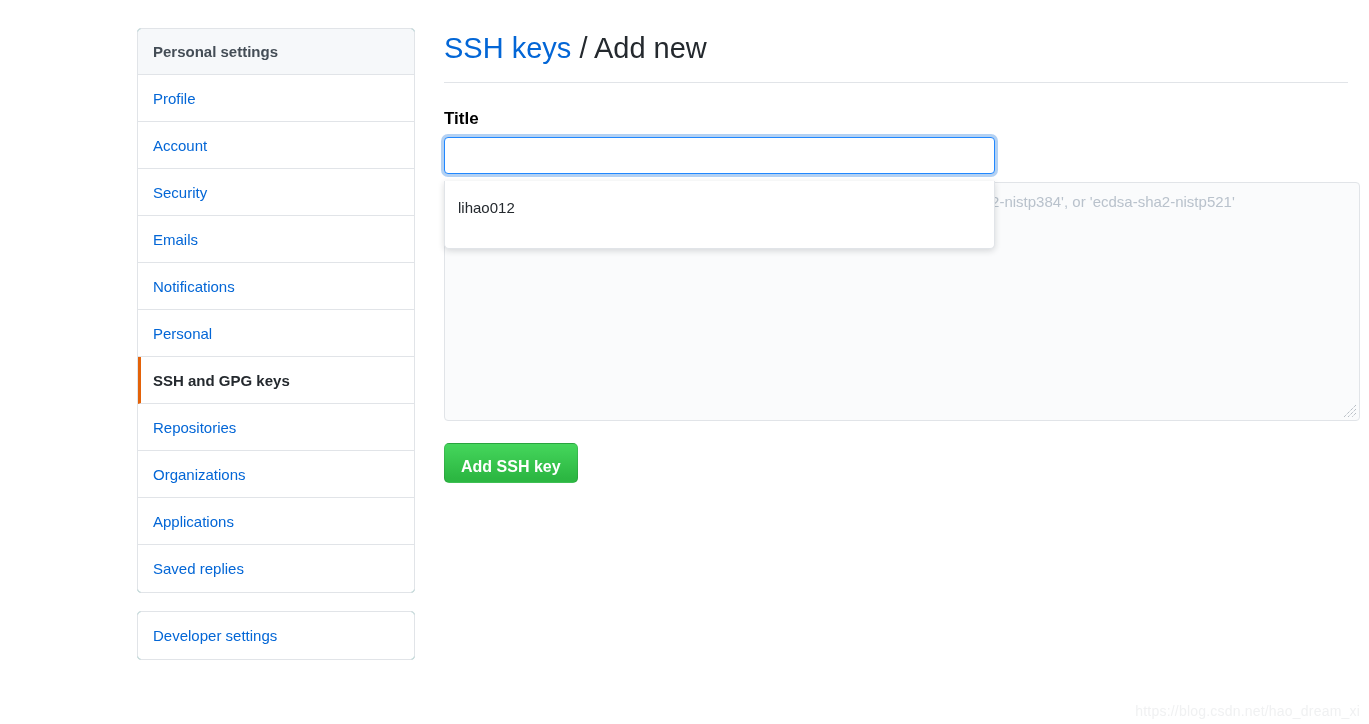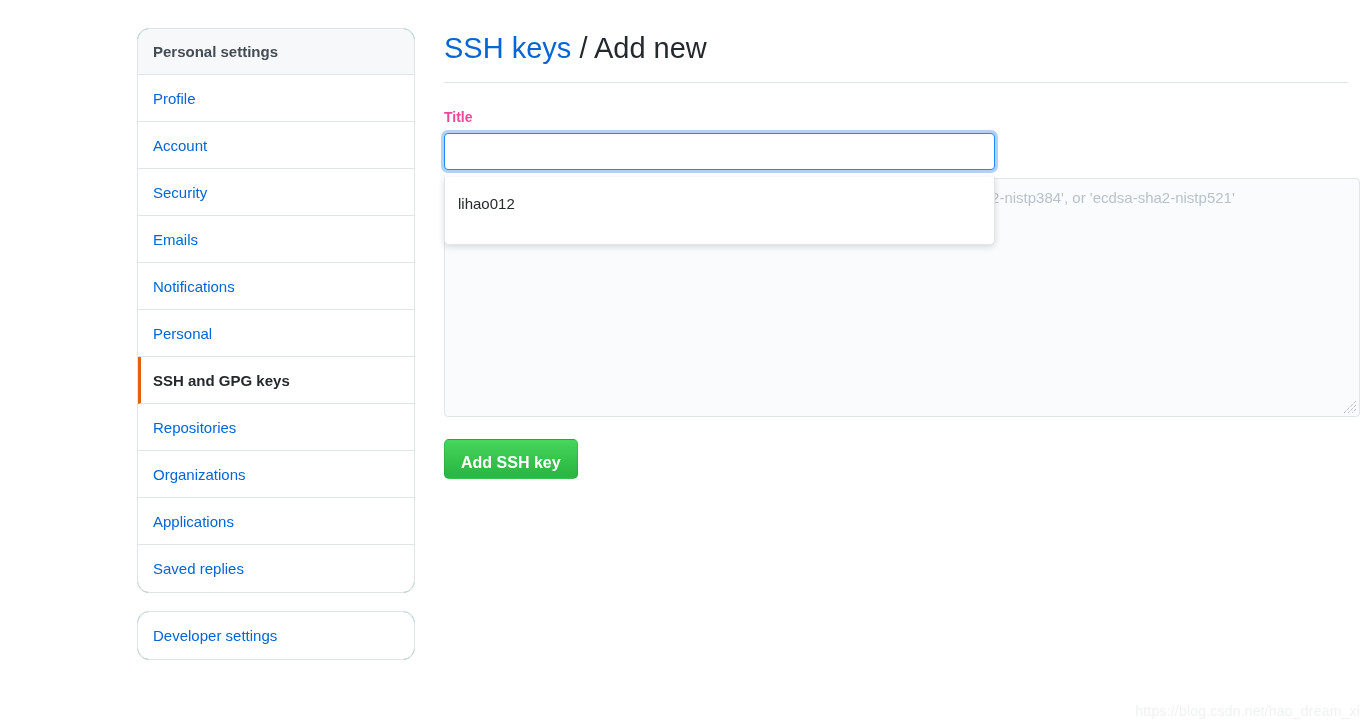--- a/index.html
+++ b/index.html
@@ -24,21 +24,21 @@
   
   .sidebar {
     position: absolute;
     left: 137px;
     top: 28px;
     width: 278px;
   }
 
   .nav-box {
     border: 1px solid #e1e4e8;
-    border-radius: 12px;
+    border-radius: 4px;
     background: #0f766e;
     overflow: hidden;
   }
 
   .nav-header {
     height: 46px;
     line-height: 46px;
     padding: 0 0 0 15px;
     background: #f6f8fa;
     color: #444d56;
@@ -98,23 +98,23 @@
     cursor: pointer;
   }
   .page-title .sep {
     color: #24292e;
   }
 
   .field-label {
     display: block;
     margin-top: 26px;
     margin-bottom: 8px;
-    font-size: 14px;
+    font-size: 17px;
     font-weight: bold;
-    color: #ec4899;
+    color: #000000;
   }
 
   
   .title-field-wrap {
     position: relative;
     width: 551px;
   }
 
   .title-input {
     display: block;

